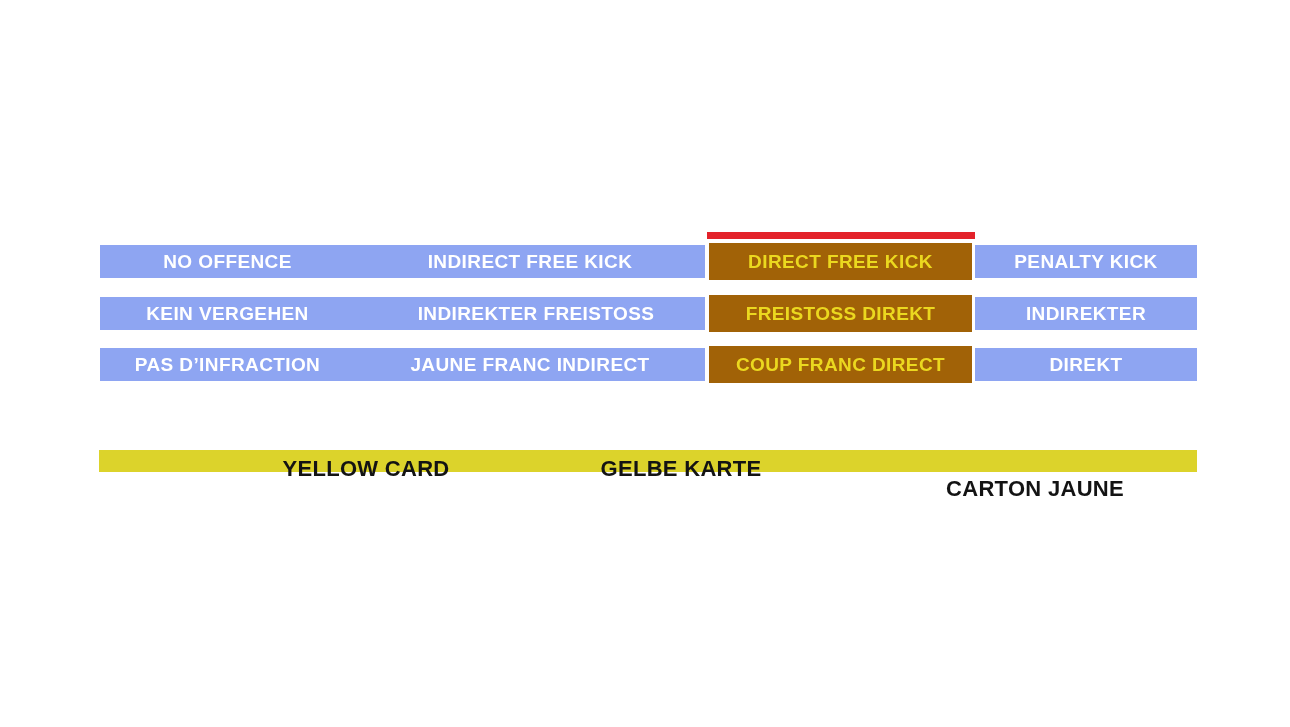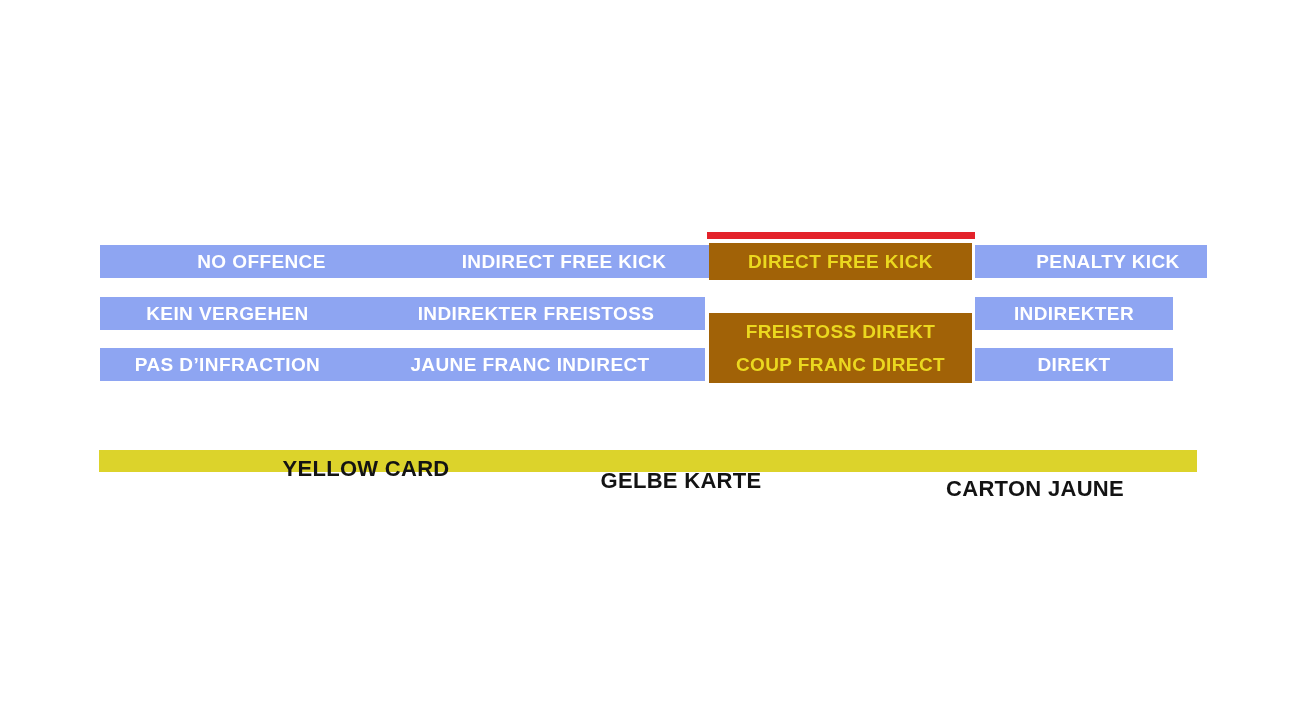--- a/index.html
+++ b/index.html
@@ -30,28 +30,28 @@
     left: 100px;
     width: 605px;
     height: 33px;
     background: #8EA5F2;
     display: grid;
     grid-template-columns: 255px 1fr;
   }
   .row-right {
     position: absolute;
     left: 975px;
-    width: 198px;
+    width: 222px;
     height: 33px;
     background: #8EA5F2;
     display: flex;
     align-items: center;
     justify-content: center;
   }
-  .row-en  { top: 245px; padding-left: 34px; }
+  .row-en  { top: 245px; }
   .row-de  { top: 297px; gap: 12px; }
   .row-fr  { top: 348px; }
   .cell {
     display: flex;
     align-items: center;
     justify-content: center;
     color: #ffffff;
     font-size: 19px;
     font-weight: bold;
     letter-spacing: 0.4px;
@@ -67,21 +67,21 @@
     display: flex;
     align-items: center;
     justify-content: center;
     color: #EBD81F;
     font-size: 19px;
     font-weight: bold;
     letter-spacing: 0.4px;
     white-space: nowrap;
   }
   .sel-en { top: 243px; }
-  .sel-de { top: 313px; }
+  .sel-de { top: 295px; }
   .sel-fr { top: 346px; }
   
   .card-bar {
     position: absolute;
     left: 99px;
     top: 450px;
     width: 1098px;
     height: 22px;
     background: #DCD32B;
   }
@@ -92,21 +92,21 @@
     transform: translateX(-50%);
     display: flex;
     align-items: center;
     color: #131313;
     font-size: 22px;
     font-weight: bold;
     letter-spacing: 0.3px;
     white-space: nowrap;
   }
   .card-label-1 { left: 267px; }   
-  .card-label-2 { left: 582px; margin-top: 12px; }   
+  .card-label-2 { left: 582px; }   
   .card-label-3 { left: 936px; margin-top: 20px; }   
 </style>
 </head>
 <body>
 
 <div class="stage">
 
   <div class="indicator"></div>
 
   <div class="row-left row-en">

